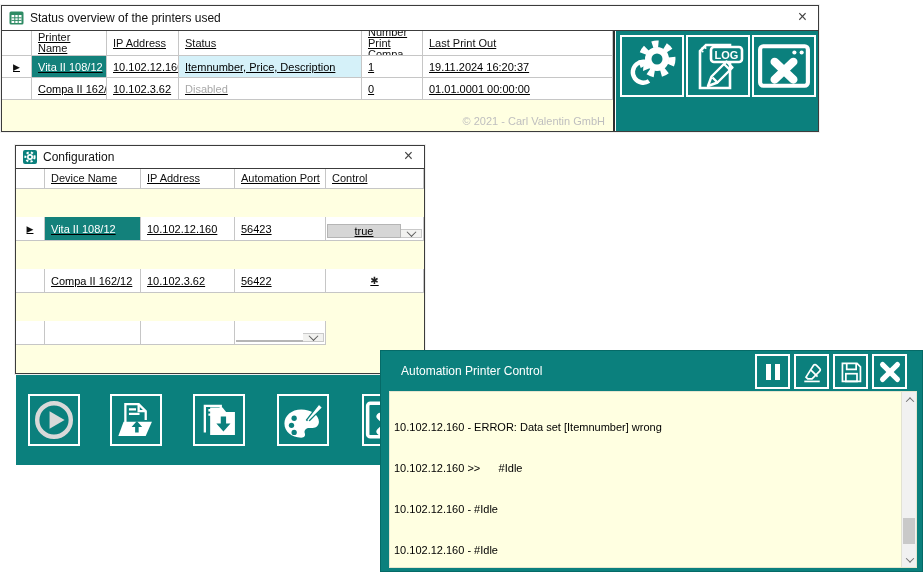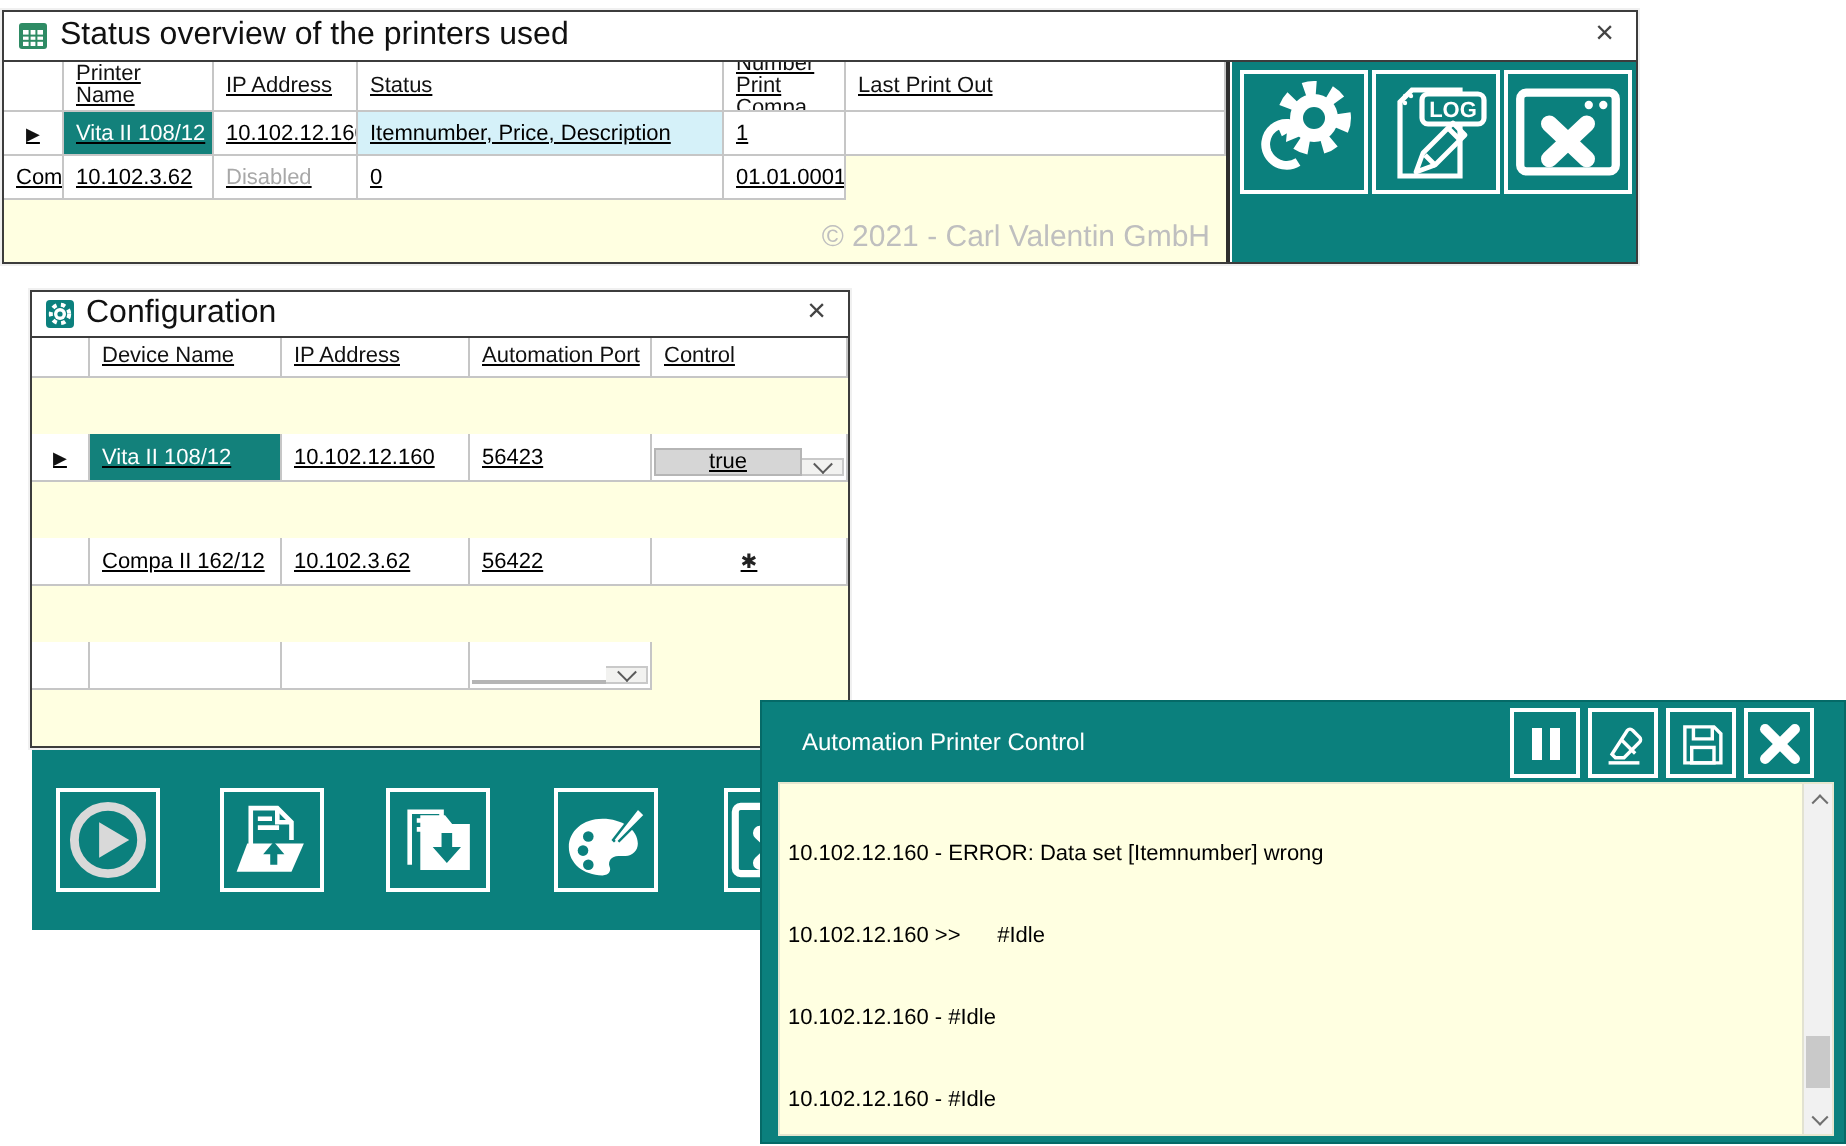--- a/index.html
+++ b/index.html
@@ -3,42 +3,42 @@
 <meta charset="utf-8">
 <style>
   * { margin:0; padding:0; box-sizing:border-box; }
   html,body { background:#ffffff; }
   body { font-family:"Liberation Sans", sans-serif; -webkit-font-smoothing:antialiased; }
   .stage { position:relative; width:923px; height:573px; background:#fff; overflow:hidden; }
 
   
   .win { position:absolute; background:#fff; border:1px solid #3c3c3c; box-shadow:0 0 0 1px rgba(0,0,0,.06); }
   .titlebar { height:25px; background:#fff; display:flex; align-items:center; gap:6px; padding:0 10px 0 7px; border-bottom:1px solid #3c3c3c; position:relative; }
-  .title-text { font-size:16px; color:#111; }
+  .title-text { font-size:12px; color:#111; }
   .close-x { position:absolute; right:11px; top:50%; transform:translateY(-54%); font-size:16px; line-height:1; color:#444; }
 
   
   .grid { display:grid; background:#ffffe1;text-decoration:underline; }
   .cell { background:#fff; border-right:1px solid #c6c6c6; border-bottom:1px solid #c6c6c6;
           display:flex; align-items:center; padding:0 6px; font-size:11px; color:#000; overflow:hidden; white-space:nowrap; }
   .th { font-size:11px; line-height:11px; color:#111; }
   .sel-cell { justify-content:center; padding:0; }
   .marker { font-size:9px; color:#111; }
   .row-selected-name { background:#13817b; color:#fff; }
   .status-active { background:#d5f1f9; }
   .txt-disabled { color:#a8a8a8; }
 
   
   #win-status { left:1px; top:5px; width:818px; height:127px; }
   #win-status .client { position:relative; height:100px; }
   #status-table-area { position:absolute; left:0; top:0; bottom:0; width:613px; background:#ffffe1; border-right:2px solid #2e2e2e; }
   #status-grid { grid-template-columns:30px 75px 72px 183px 61px 1fr; }
   #status-grid .th { height:25px; white-space:normal; }
   #status-grid .cell:not(.th) { height:22px; }
-  .copyright { position:absolute; right:8px; bottom:4px; font-size:15px; color:#bfbfbf;margin-top:32px; }
+  .copyright { position:absolute; right:8px; bottom:4px; font-size:11px; color:#bfbfbf;margin-top:32px; }
   #status-teal { position:absolute; right:0; top:0; bottom:0; width:202px; background:#0b807d; display:flex; gap:2px; padding:4px 0 0 4px; align-items:flex-start; }
   .big-btn { width:64px; height:62px; border:2px solid #fff; display:flex; align-items:center; justify-content:center; background:transparent; }
 
   
   #toolbar-band { position:absolute; left:16px; top:375px; width:660px; height:90px; background:#0b807d; }
   .tool-btn { position:absolute; top:19px; width:52px; height:52px; border:2px solid #fff; display:flex; align-items:center; justify-content:center; }
 
   
   #win-config { left:15px; top:145px; width:410px; height:229px; }
   #win-config .titlebar { height:23px; }
@@ -202,20 +202,21 @@
           <div class="cell th" style="white-space:normal">Number Print Compa</div>
           <div class="cell th">Last Print Out</div>
 
           <div class="cell sel-cell">
               <span class="marker">▶</span>
             </div>
           <div class="cell row-selected-name">Vita II 108/12</div>
           <div class="cell">10.102.12.160</div>
           <div class="cell status-active">Itemnumber, Price, Description</div>
           <div class="cell">1</div>
+          <div class="cell">19.11.2024 16:20:37</div>
 
           <div class="cell sel-cell"></div>
           <div class="cell">Compa II 162/12</div>
           <div class="cell">10.102.3.62</div>
           <div class="cell txt-disabled">Disabled</div>
           <div class="cell">0</div>
           <div class="cell">01.01.0001 00:00:00</div>
         </div>
         <div class="copyright">© 2021 - Carl Valentin GmbH</div>
       </div>

